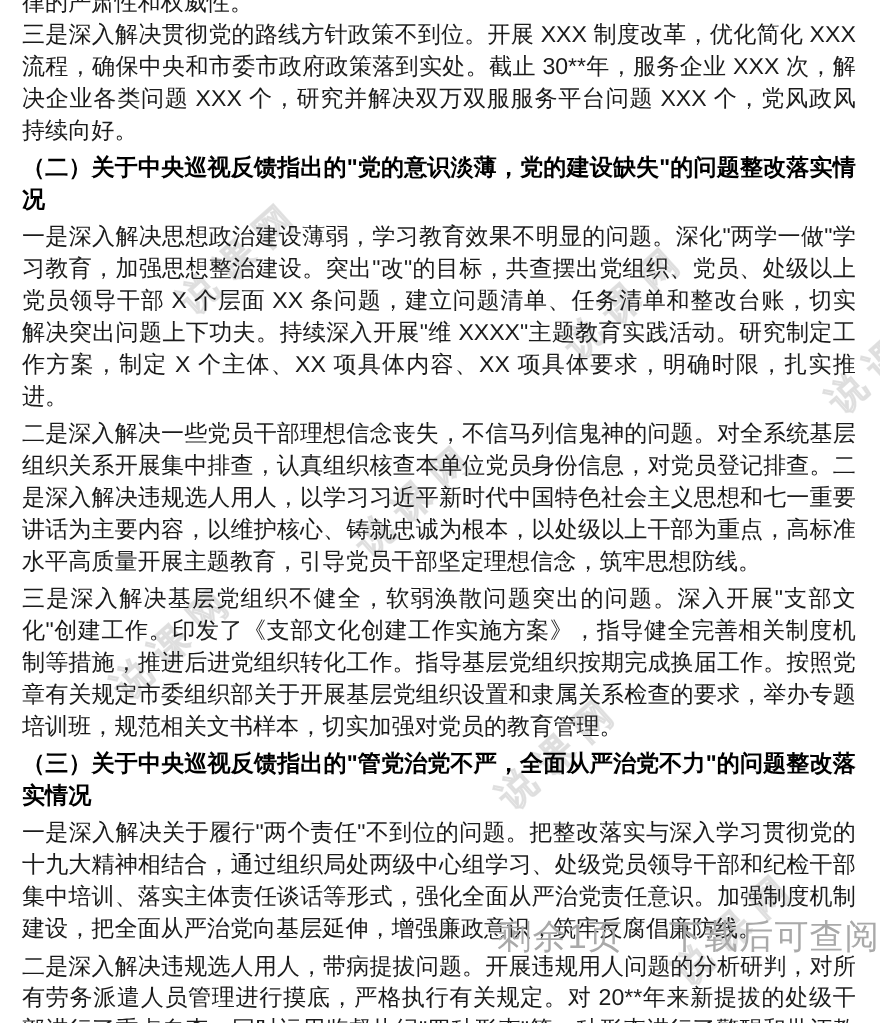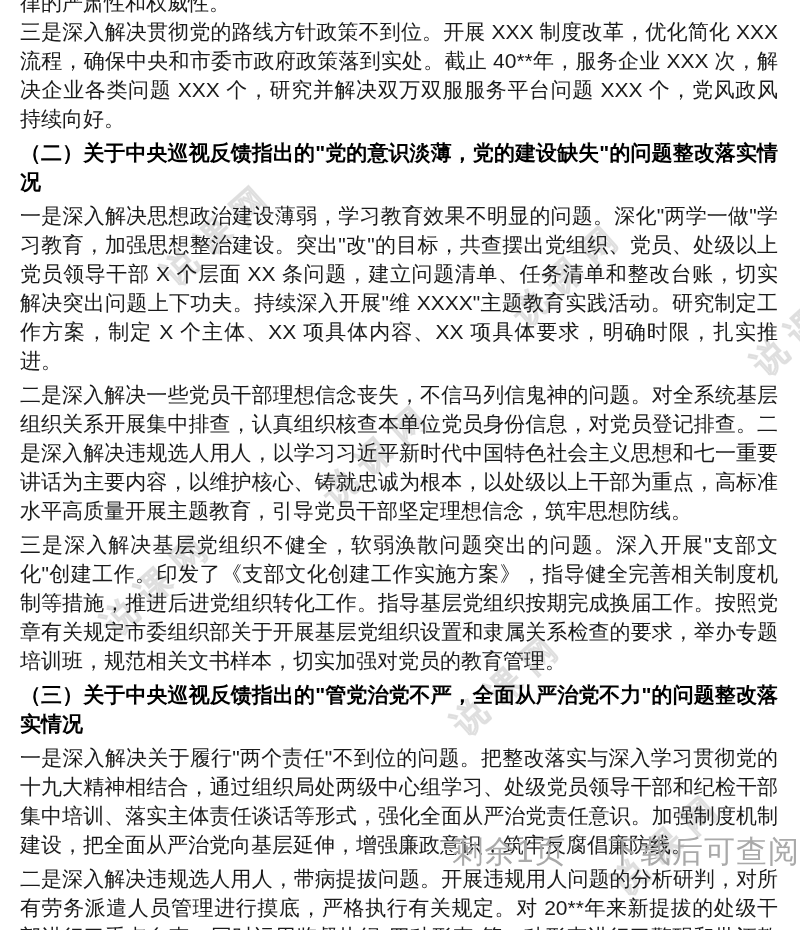--- a/index.html
+++ b/index.html
@@ -51,21 +51,21 @@
       <span class="wm" style="left: 310px; top: 430px;">说课网</span>
       <span class="wm" style="left: 440px; top: 660px;">说课网</span>
       <span class="wm" style="left: 90px; top: 560px;">说课网</span>
       <span class="wm" style="left: 600px; top: 820px;">说课网</span>
       <span class="wm" style="left: 150px; top: 210px;">说课网</span>
     </div>
 
   <div class="doc-body">
     <p class="partial-line">律的严肃性和权威性。</p>
 
-  <p class="doc-paragraph">三是深入解决贯彻党的路线方针政策不到位。开展 XXX 制度改革，优化简化 XXX 流程，确保中央和市委市政府政策落到实处。截止 40**年，服务企业 XXX 次，解决企业各类问题 XXX 个，研究并解决双万双服服务平台问题 XXX 个，党风政风持续向好。</p>
+  <p class="doc-paragraph">三是深入解决贯彻党的路线方针政策不到位。开展 XXX 制度改革，优化简化 XXX 流程，确保中央和市委市政府政策落到实处。截止 30**年，服务企业 XXX 次，解决企业各类问题 XXX 个，研究并解决双万双服服务平台问题 XXX 个，党风政风持续向好。</p>
       <p class="doc-heading">（二）关于中央巡视反馈指出的"党的意识淡薄，党的建设缺失"的问题整改落实情况</p>
       <p class="doc-paragraph">一是深入解决思想政治建设薄弱，学习教育效果不明显的问题。深化"两学一做"学习教育，加强思想整治建设。突出"改"的目标，共查摆出党组织、党员、处级以上党员领导干部 X 个层面 XX 条问题，建立问题清单、任务清单和整改台账，切实解决突出问题上下功夫。持续深入开展"维 XXXX"主题教育实践活动。研究制定工作方案，制定 X 个主体、XX 项具体内容、XX 项具体要求，明确时限，扎实推进。</p>
       <p class="doc-paragraph">二是深入解决一些党员干部理想信念丧失，不信马列信鬼神的问题。对全系统基层组织关系开展集中排查，认真组织核查本单位党员身份信息，对党员登记排查。二是深入解决违规选人用人，以学习习近平新时代中国特色社会主义思想和七一重要讲话为主要内容，以维护核心、铸就忠诚为根本，以处级以上干部为重点，高标准水平高质量开展主题教育，引导党员干部坚定理想信念，筑牢思想防线。</p>
       <p class="doc-paragraph">三是深入解决基层党组织不健全，软弱涣散问题突出的问题。深入开展"支部文化"创建工作。印发了《支部文化创建工作实施方案》，指导健全完善相关制度机制等措施，推进后进党组织转化工作。指导基层党组织按期完成换届工作。按照党章有关规定市委组织部关于开展基层党组织设置和隶属关系检查的要求，举办专题培训班，规范相关文书样本，切实加强对党员的教育管理。</p>
       <p class="doc-heading">（三）关于中央巡视反馈指出的"管党治党不严，全面从严治党不力"的问题整改落实情况</p>
       <p class="doc-paragraph">一是深入解决关于履行"两个责任"不到位的问题。把整改落实与深入学习贯彻党的十九大精神相结合，通过组织局处两级中心组学习、处级党员领导干部和纪检干部集中培训、落实主体责任谈话等形式，强化全面从严治党责任意识。加强制度机制建设，把全面从严治党向基层延伸，增强廉政意识，筑牢反腐倡廉防线。</p>
       <p class="doc-paragraph">二是深入解决违规选人用人，带病提拔问题。开展违规用人问题的分析研判，对所有劳务派遣人员管理进行摸底，严格执行有关规定。对 20**年来新提拔的处级干部进行了重点自查，同时运用监督执纪"四种形态"第一种形态进行了警醒和批评教育。坚决清理变相"吃空饷"，</p>
     </div>
 
   <div class="footer-notice">

